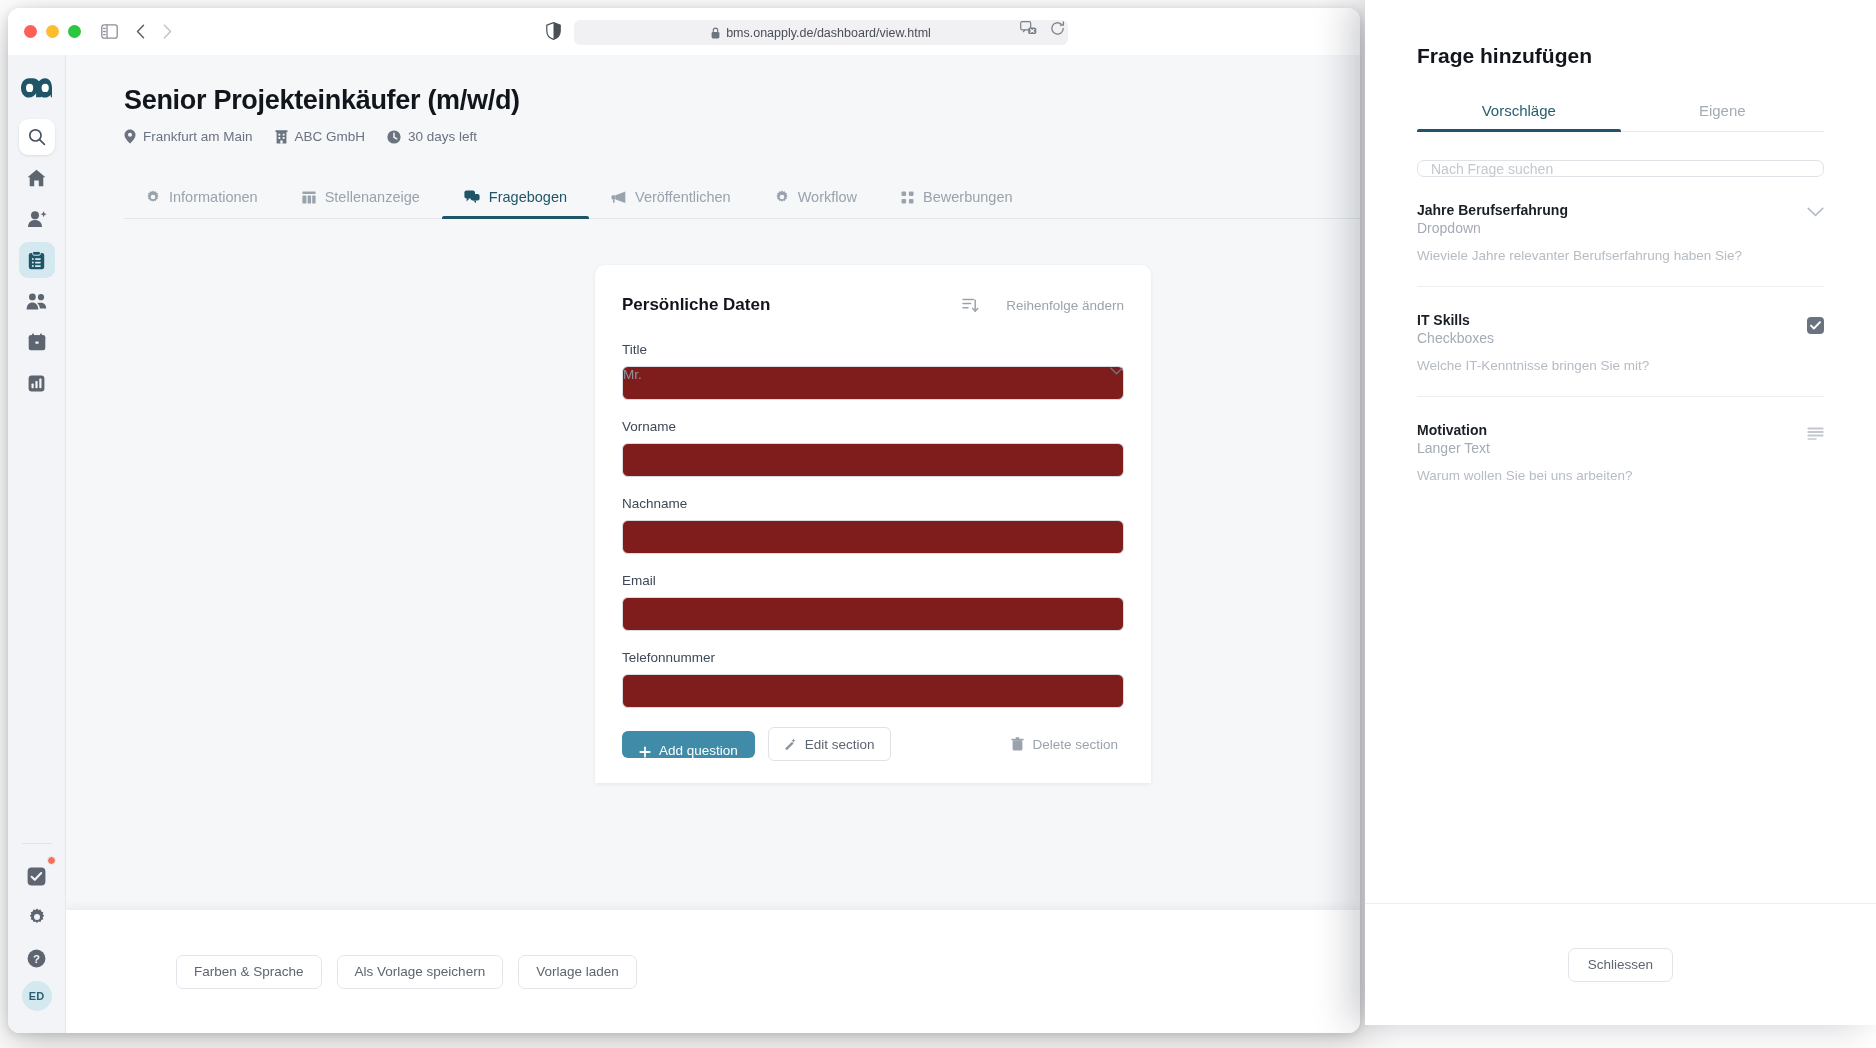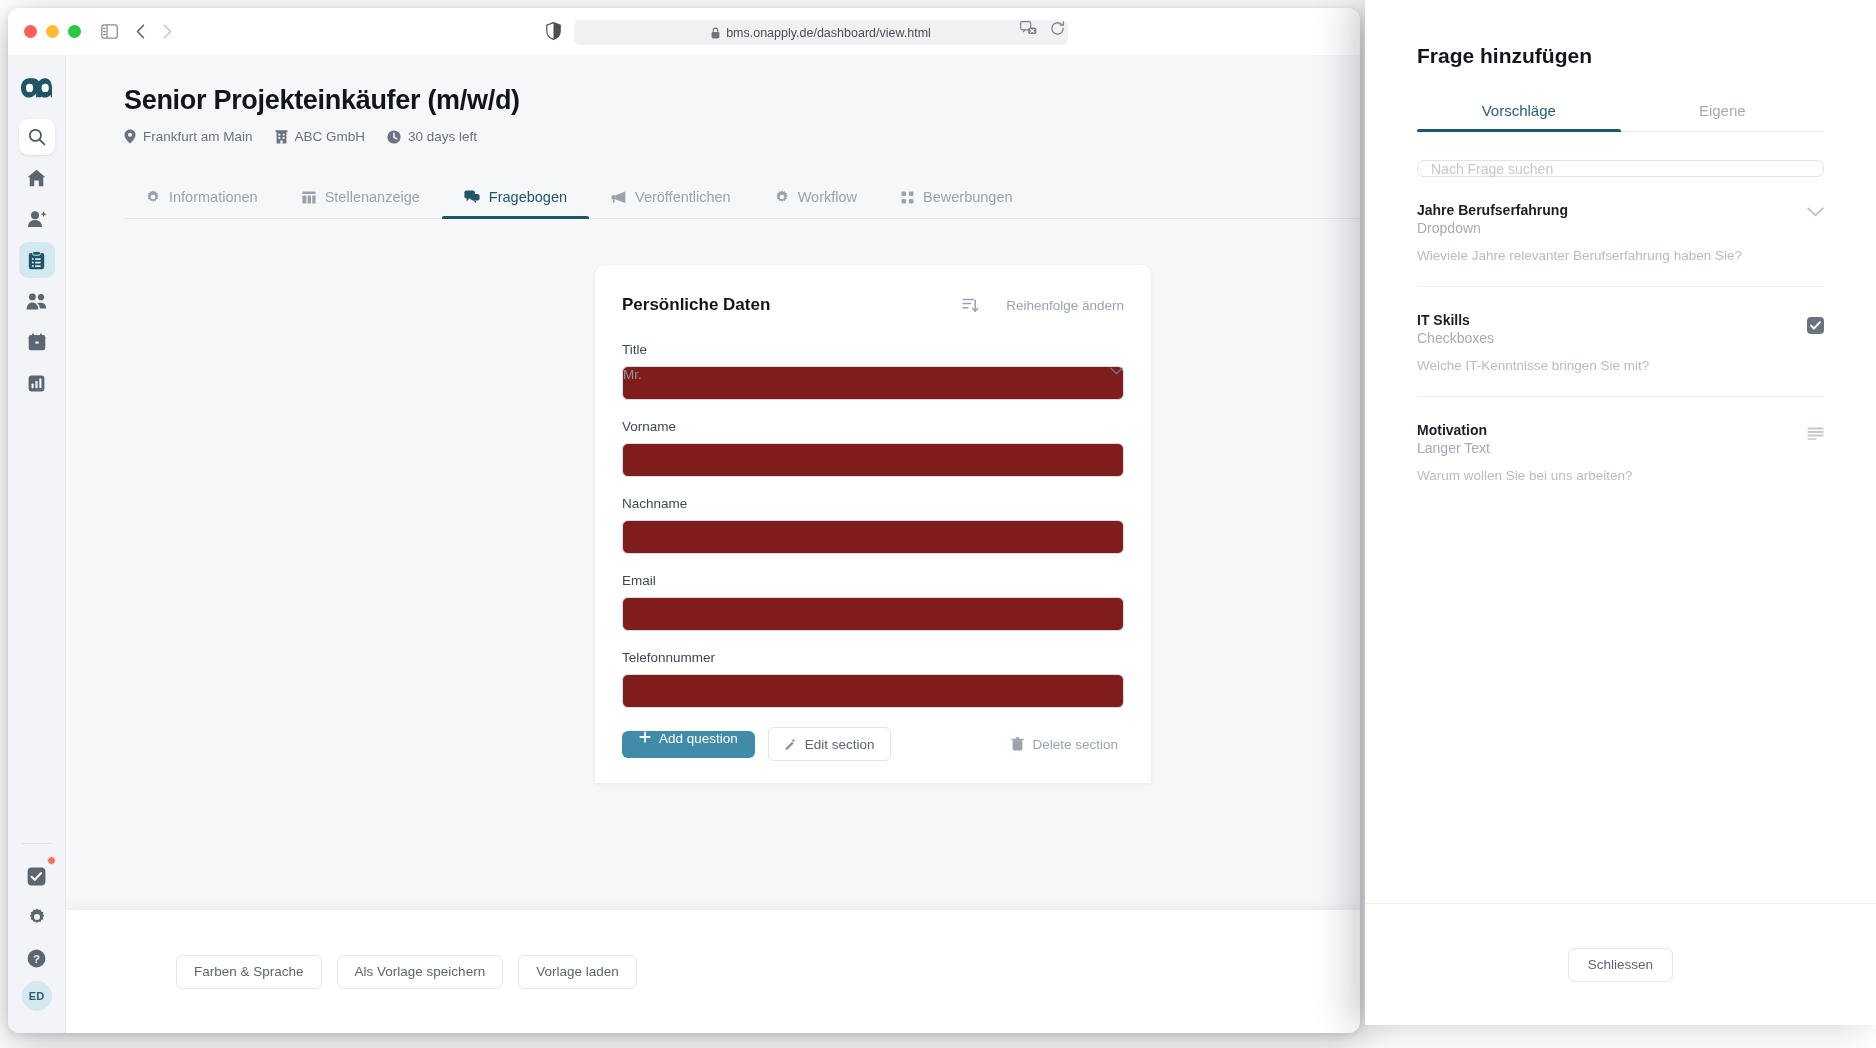--- a/index.html
+++ b/index.html
@@ -114,21 +114,21 @@
     height: 34px; border: 1px solid #d7dce2; border-radius: 6px;
     background: #7f1d1d; display: flex; align-items: flex-start;
     padding: 0 0; font-size: 13.5px; color: #8b939d;
     justify-content: space-between;
   }
   .input.plain { color: #2b3440; }
 
   .card-actions { display: flex; align-items: center; gap: 13px; margin-top: 10px; position: relative; }
   .btn-primary {
     background: #3f8ba8; color: #fff; border-radius: 6px;
-    height: 27px; padding: 0 17px; display: flex; align-items: flex-start; gap: 8px;
+    height: 27px; padding: 0 17px; display: flex; align-items: flex-end; gap: 8px;
     font-size: 13.5px;
   }
   .btn-ghost {
     background: #fff; border: 1px solid #dfe3e8; border-radius: 6px;
     height: 34px; padding: 0 15px; display: flex; align-items: center; gap: 8px;
     font-size: 13.5px; color: #5d6570;
   }
   .btn-del { margin-left: auto; display: flex; align-items: center; gap: 8px; font-size: 13.5px; color: #9aa3ad; padding-right: 6px; }
 
   

